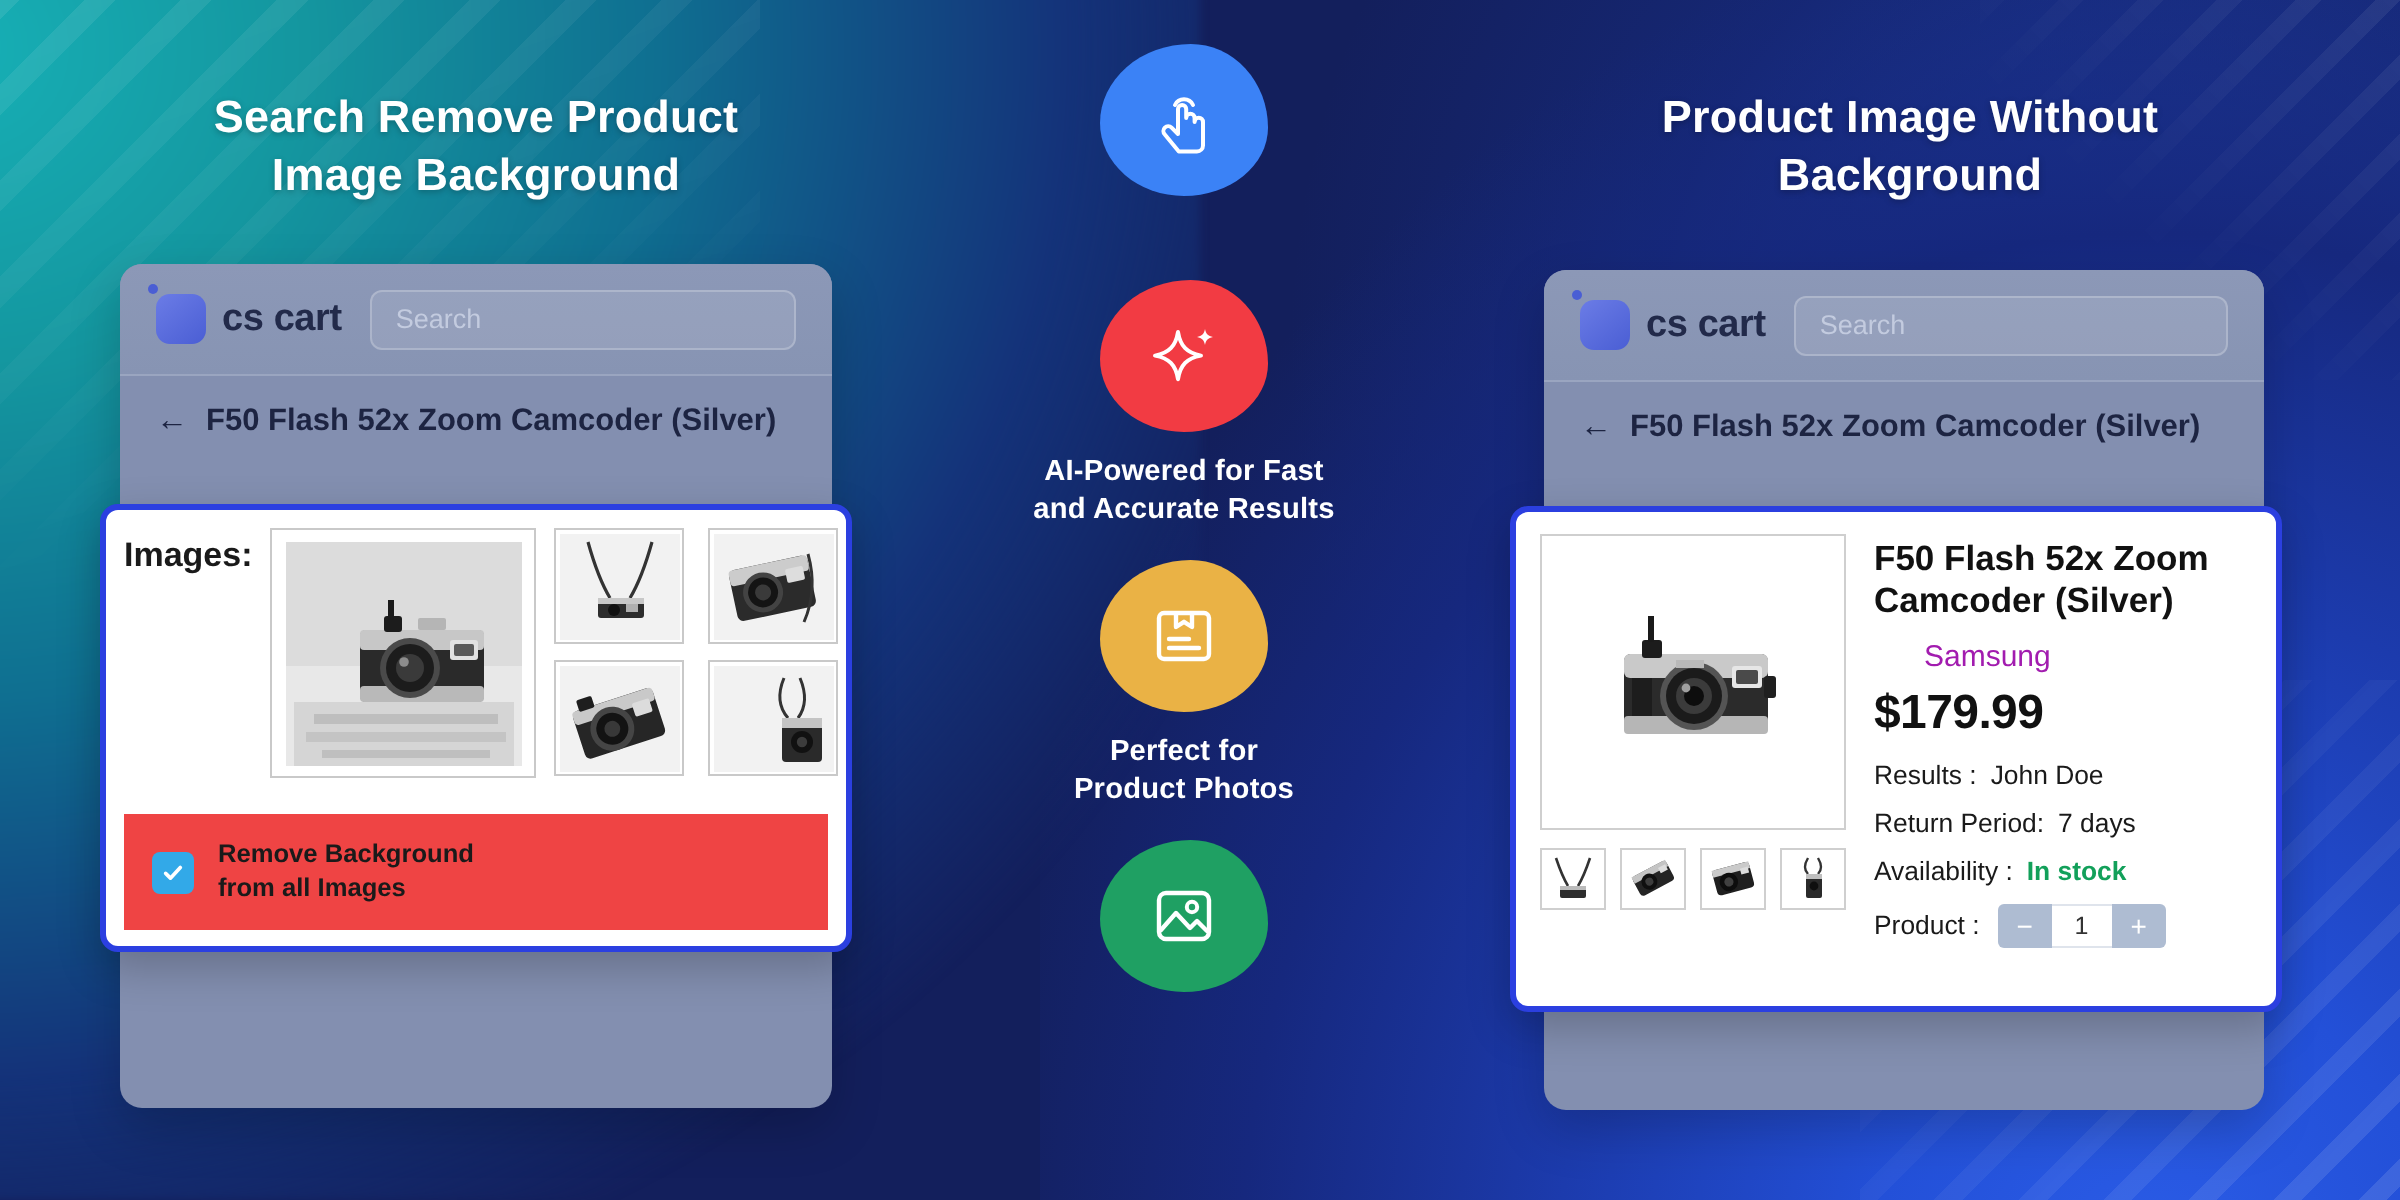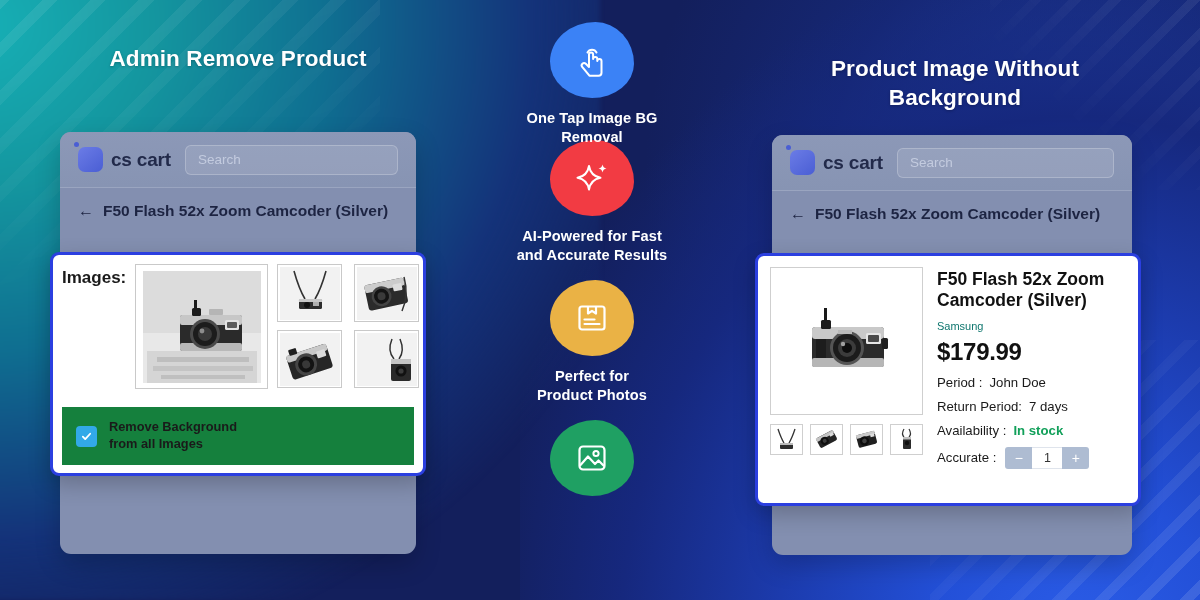--- a/index.html
+++ b/index.html
@@ -45,21 +45,21 @@
     mask-image:linear-gradient(225deg, rgba(0,0,0,1) 5%, rgba(0,0,0,0) 70%);
   }
 
   
   .col-title {
     position:absolute; color:#fff; font-weight:bold; text-align:center;
     font-size:22.5px; line-height:1.28; letter-spacing:.1px;
     text-shadow:0 1px 3px rgba(0,0,0,.25);
   }
   #title-left  { left:60px;  top:45px;  width:356px; }
-  #title-right { left:775px; top:55px;  width:360px; }
+  #title-right { left:775px; top:45px;  width:360px; }
 
   
   .shell { position:absolute; background:#838fb0; border-radius:11px; box-shadow:0 10px 26px rgba(0,0,0,.20); }
   #shell-left  { left:60px;  top:132px; width:356px; height:422px; }
   #shell-right { left:772px; top:135px; width:360px; height:420px; }
 
   .shell-topbar {
     height:56px; display:flex; align-items:center; gap:14px; padding:0 18px;
     background:linear-gradient(180deg,#8c98b7 0%, #8794b3 100%);
     border-radius:11px 11px 0 0;
@@ -102,21 +102,21 @@
     width:133px; height:125px; border:1px solid #c9c9c9; background:#fff;
     display:flex; align-items:center; justify-content:center; flex:none;
   }
   .grid-thumbs { display:grid; grid-template-columns:repeat(2,65px); grid-template-rows:repeat(2,58px); gap:8px 12px; }
   .mini-thumb {
     border:1px solid #c9c9c9; background:#fff;
     display:flex; align-items:center; justify-content:center; overflow:hidden;
   }
   .chk-bar {
     position:absolute; left:9px; right:9px; bottom:8px; height:58px;
-    background:#15803d; display:flex; align-items:center; gap:12px; padding:0 14px;
+    background:#ef4444; display:flex; align-items:center; gap:12px; padding:0 14px;
   }
   .chk-box {
     width:21px; height:21px; border-radius:4px; background:#32a9e8; flex:none;
     display:flex; align-items:center; justify-content:center;
   }
   .chk-tick { width:11px; height:11px; }
   .chk-label { font-size:12.8px; font-weight:bold; color:#1a1a1a; line-height:1.32; }
 
   
   #card-right {
@@ -130,21 +130,21 @@
     width:153px; height:148px; border:1px solid #cfcfcf; background:#fff;
     display:flex; align-items:center; justify-content:center;
   }
   .pd-thumbs { display:flex; gap:7px; margin-top:9px; }
   .pd-thumb {
     width:33px; height:31px; border:1px solid #cfcfcf; background:#fff;
     display:flex; align-items:center; justify-content:center; overflow:hidden;
   }
   .pd-right { flex:1; padding-top:2px; }
   .pd-title { font-size:17.5px; font-weight:bold; color:#111; line-height:1.22; }
-  .pd-brand { font-size:11px; color:#0f766e; margin-top:8px; }
+  .pd-brand { font-size:15px; color:#a21caf; margin-top:8px;margin-left:25px; }
   .pd-price { font-size:24px; font-weight:bold; color:#111; margin-top:6px; letter-spacing:-.3px; }
   .pd-row { font-size:13.2px; color:#1a1a1a; margin-top:9px; display:flex; align-items:center; gap:7px; }
   .pd-row .k { white-space:nowrap; }
   .pd-row .v { white-space:nowrap; }
   .instock { color:#12a05a; font-weight:bold; }
   .qty-wrap { display:flex; align-items:center; gap:9px; margin-top:9px; }
   .stepper { display:flex; align-items:center; border-radius:3px; overflow:hidden; }
   .step-btn {
     width:27px; height:22px; background:#aebcd2; color:#fff; font-size:14px;
     display:flex; align-items:center; justify-content:center; line-height:1;
@@ -173,21 +173,22 @@
 <div class="bg">
   <div class="bg-blue-glow2"></div>
   <div class="bg-teal"></div>
   <div class="bg-blue-glow"></div>
   <div class="stripes-tl"></div>
   <div class="stripes-tr"></div>
   <div class="stripes-br"></div>
 </div>
 
 <div class="col-title" id="title-left">
-  <div>Admin Remove Product</div>
+  <div>Search Remove Product</div>
+  <div>Image Background</div>
 </div>
 <div class="col-title" id="title-right">
   <div>Product Image Without</div>
   <div>Background</div>
 </div>
 
 <div class="shell" id="shell-left">
   <div class="shell-topbar">
     <div class="logo">
       <span class="logo-mark">
@@ -299,24 +300,20 @@
 </div>
 
 <div class="features">
 
   <div class="feature f0">
     <div class="blob" style="background:#3b82f6">
       <svg width="42" height="42" viewBox="0 0 42 42">
         <path d="M16.5 13.5 a5 5 0 0 1 9 0" stroke="#fff" stroke-width="2" fill="none" stroke-linecap="round"></path>
         <path d="M18 15.5 v12.5 l-3.2 -3.2 a2.4 2.4 0 0 0 -3.4 3.4 l7 8.5 h9.1 a3 3 0 0 0 3 -3 V22 a2.1 2.1 0 0 0 -4.2 0 v-2 a2.1 2.1 0 0 0 -4.2 0 v-4.5 a2.05 2.05 0 0 0 -4.1 0 z" stroke="#fff" stroke-width="2" fill="none" stroke-linejoin="round" stroke-linecap="round"></path>
       </svg>
-    </div>
-    <div class="f-label">
-      <span>One Tap Image BG</span><br>
-      <span>Removal</span>
     </div>
   </div>
 
   <div class="feature">
     <div class="blob" style="background:#f23b43">
       <svg width="42" height="42" viewBox="0 0 42 42">
         <path d="M18 9 C19.2 16.2 22.5 19.5 29.5 20.8 C22.5 22.1 19.2 25.4 18 32.6 C16.8 25.4 13.5 22.1 6.5 20.8 C13.5 19.5 16.8 16.2 18 9 Z" stroke="#fff" stroke-width="2" fill="none" stroke-linejoin="round"></path>
         <path d="M31.5 7.5 C32 10 33 11 35.5 11.5 C33 12 32 13 31.5 15.5 C31 13 30 12 27.5 11.5 C30 11 31 10 31.5 7.5 Z" fill="#fff"></path>
       </svg>
     </div>
@@ -433,33 +430,33 @@
         </svg>
       </div>
     </div>
   </div>
 
   <div class="pd-right">
     <div class="pd-title">F50 Flash 52x Zoom Camcoder (Silver)</div>
     <div class="pd-brand">Samsung</div>
     <div class="pd-price">$179.99</div>
     <div class="pd-row">
-      <span class="k">Period :</span>
+      <span class="k">Results :</span>
       <span class="v">John Doe</span>
     </div>
     <div class="pd-row">
       <span class="k">Return Period:</span>
       <span class="v">7 days</span>
     </div>
     <div class="pd-row">
       <span class="k">Availability :</span>
       <span class="v instock">In stock</span>
     </div>
     <div class="qty-wrap">
-      <span class="k" style="font-size:13.2px;color:#1a1a1a">Accurate :</span>
+      <span class="k" style="font-size:13.2px;color:#1a1a1a">Product :</span>
       <span class="stepper">
         <span class="step-btn">−</span>
         <span class="step-val">1</span>
         <span class="step-btn">+</span>
       </span>
     </div>
   </div>
 </div>
 
 </body></html>

